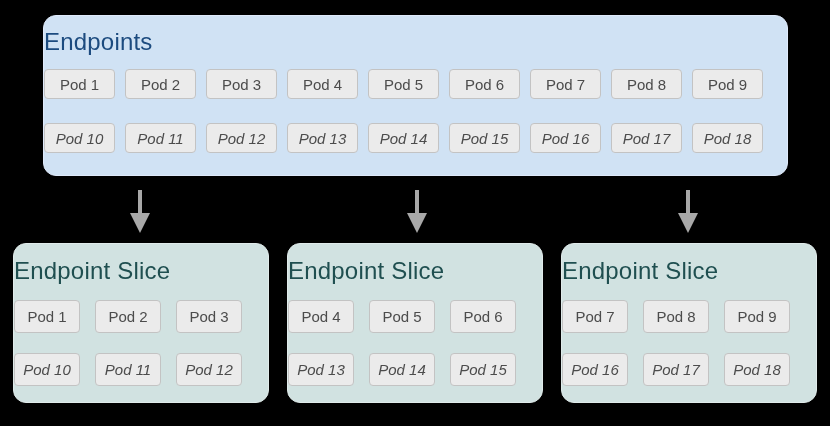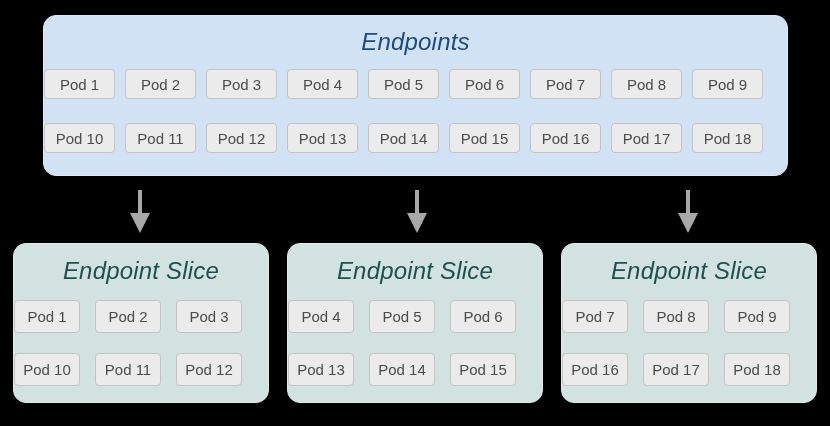--- a/index.html
+++ b/index.html
@@ -25,36 +25,35 @@
   }
   .endpoints-box {
     position: absolute;
     left: 43px; top: 15px;
     width: 745px; height: 161px;
     background: var(--ep-fill);
     border: 1px solid var(--ep-edge);
     border-radius: 13px;
   }
   .box-title {
-    text-align: center;
+    text-align: left;
     font-size: 24px;
     font-weight: 500;
     letter-spacing: 0.2px;
     line-height: 30px;
     padding-top: 11px;
-    font-style: italic;
   }
   .endpoints-box .box-title { color: var(--ep-title); }
   .pod-row {
     display: flex;
     justify-content: flex-start;
     gap: 10px;
     margin-top: 12px;
   }
-  .pod-row.row-2 { margin-top: 24px; }
+  .pod-row.row-2 { margin-top: 24px; font-style: italic; }
   .pod {
     width: 71px; height: 30px;
     background: var(--pod-fill);
     border: 1px solid var(--pod-border);
     border-radius: 4px;
     display: flex;
     align-items: center;
     justify-content: center;
     font-size: 15px;
     color: var(--pod-text);

